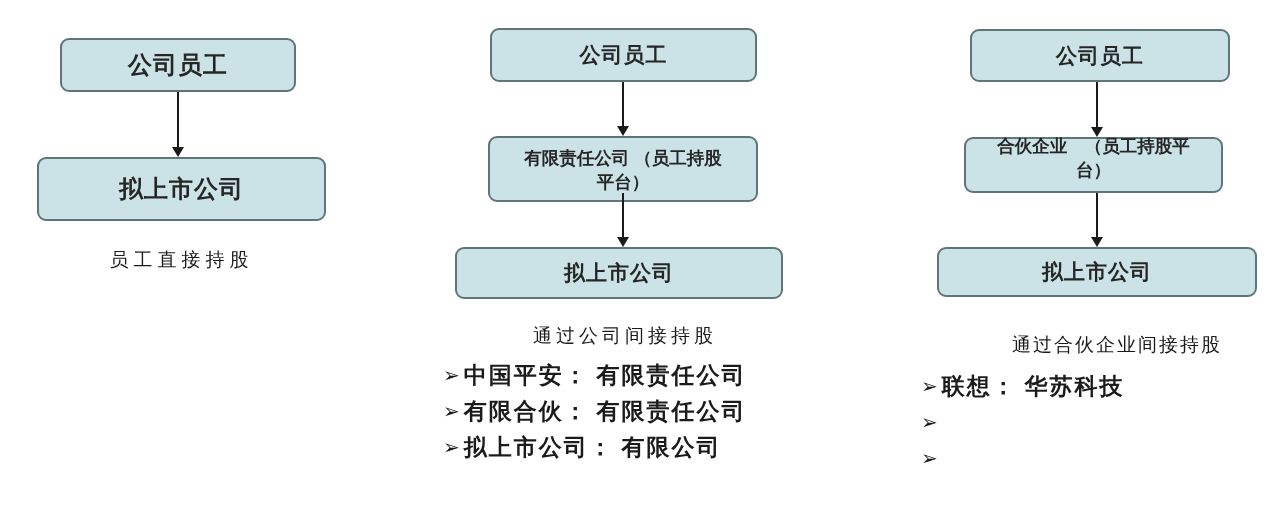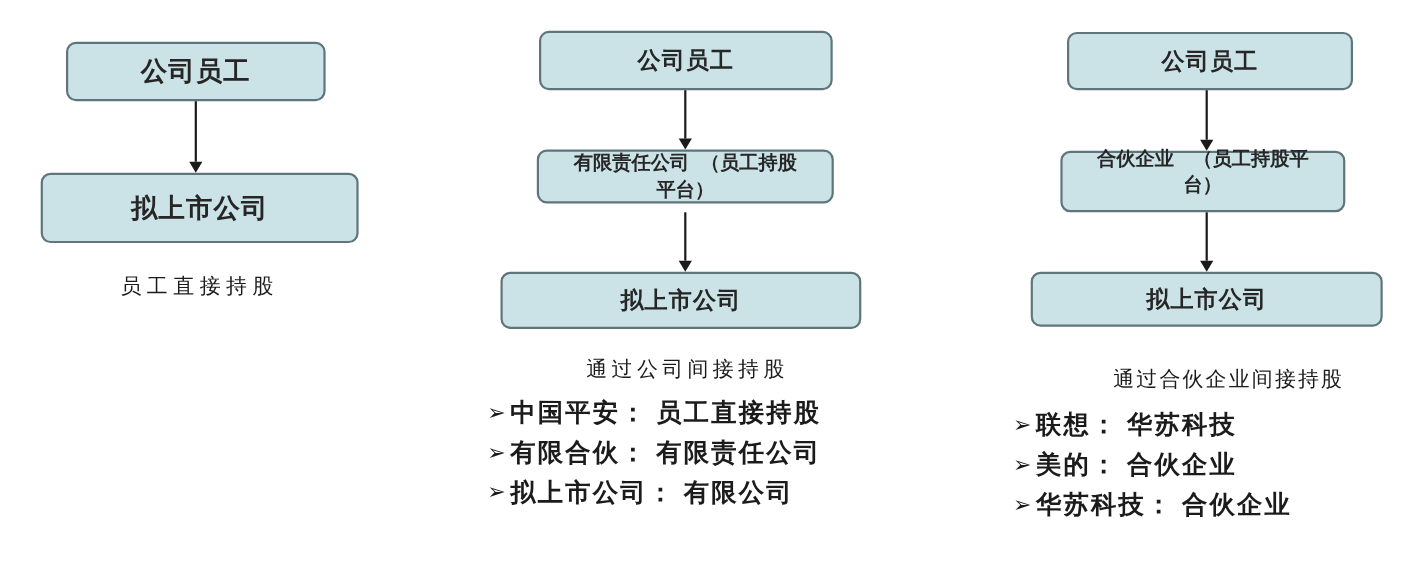--- a/index.html
+++ b/index.html
@@ -20,21 +20,21 @@
     box-sizing: border-box;
     background: var(--box_fill, #cbe3e7);
     border: 2px solid var(--box_border, #5f757b);
     border-radius: 9px;
     display: flex;
     align-items: center;
     justify-content: center;
     text-align: center;
     font-weight: 700;
     color: var(--box_text, #262626);
-    font-family: Liberation Mono, monospace;
+    font-family: Liberation Sans, sans-serif;
     letter-spacing: 1px;
   }
   .box.small {
     font-size: 17.5px;
     line-height: 24px;
     letter-spacing: 0;
   }
 
   
   .arrow {
@@ -104,35 +104,35 @@
 
   <div class="caption" style="left:37px; top:247px; width:289px; letter-spacing:5px;">员工直接持股</div>
 
   <div class="box" style="left:490px; top:28px; width:267px; height:54px; font-size:21px;">公司员工</div>
 
   <div class="arrow" style="left:617px; top:82px; height:54px;">
     <div class="shaft"></div>
     <div class="head"></div>
   </div>
 
-  <div class="box small" style="left:488px; top:136px; width:270px; height:49px; padding:2px 28px 0;">有限责任公司 （员工持股平台）</div>
+  <div class="box small" style="left:488px; top:136px; width:270px; height:66px; padding:2px 28px 0;">有限责任公司 （员工持股平台）</div>
 
   <div class="arrow" style="left:617px; top:193px; height:54px;">
     <div class="shaft"></div>
     <div class="head"></div>
   </div>
 
   <div class="box" style="left:455px; top:247px; width:328px; height:52px; font-size:21px;">拟上市公司</div>
 
   <div class="caption" style="left:465px; top:323px; width:320px;">通过公司间接持股</div>
 
   <div class="bullets" style="left:443px; top:357px;">
     <div class="bullet-line">
       <span class="marker">➢</span>
-      <span>中国平安： 员工直接持股</span>
+      <span>中国平安： 有限责任公司</span>
     </div>
     <div class="bullet-line">
       <span class="marker">➢</span>
       <span>有限合伙： 有限责任公司</span>
     </div>
     <div class="bullet-line">
       <span class="marker">➢</span>
       <span>拟上市公司： 有限公司</span>
     </div>
   </div>
@@ -155,21 +155,19 @@
 
   <div class="caption" style="left:957px; top:332px; width:320px; letter-spacing:2px;">通过合伙企业间接持股</div>
 
   <div class="bullets" style="left:921px; top:368px;">
     <div class="bullet-line">
       <span class="marker">➢</span>
       <span>联想： 华苏科技</span>
     </div>
     <div class="bullet-line">
       <span class="marker">➢</span>
-      <span>美的： 合伙企业</span>
     </div>
     <div class="bullet-line">
       <span class="marker">➢</span>
-      <span>华苏科技： 合伙企业</span>
     </div>
   </div>
 
 </div>
 
 </body></html>

